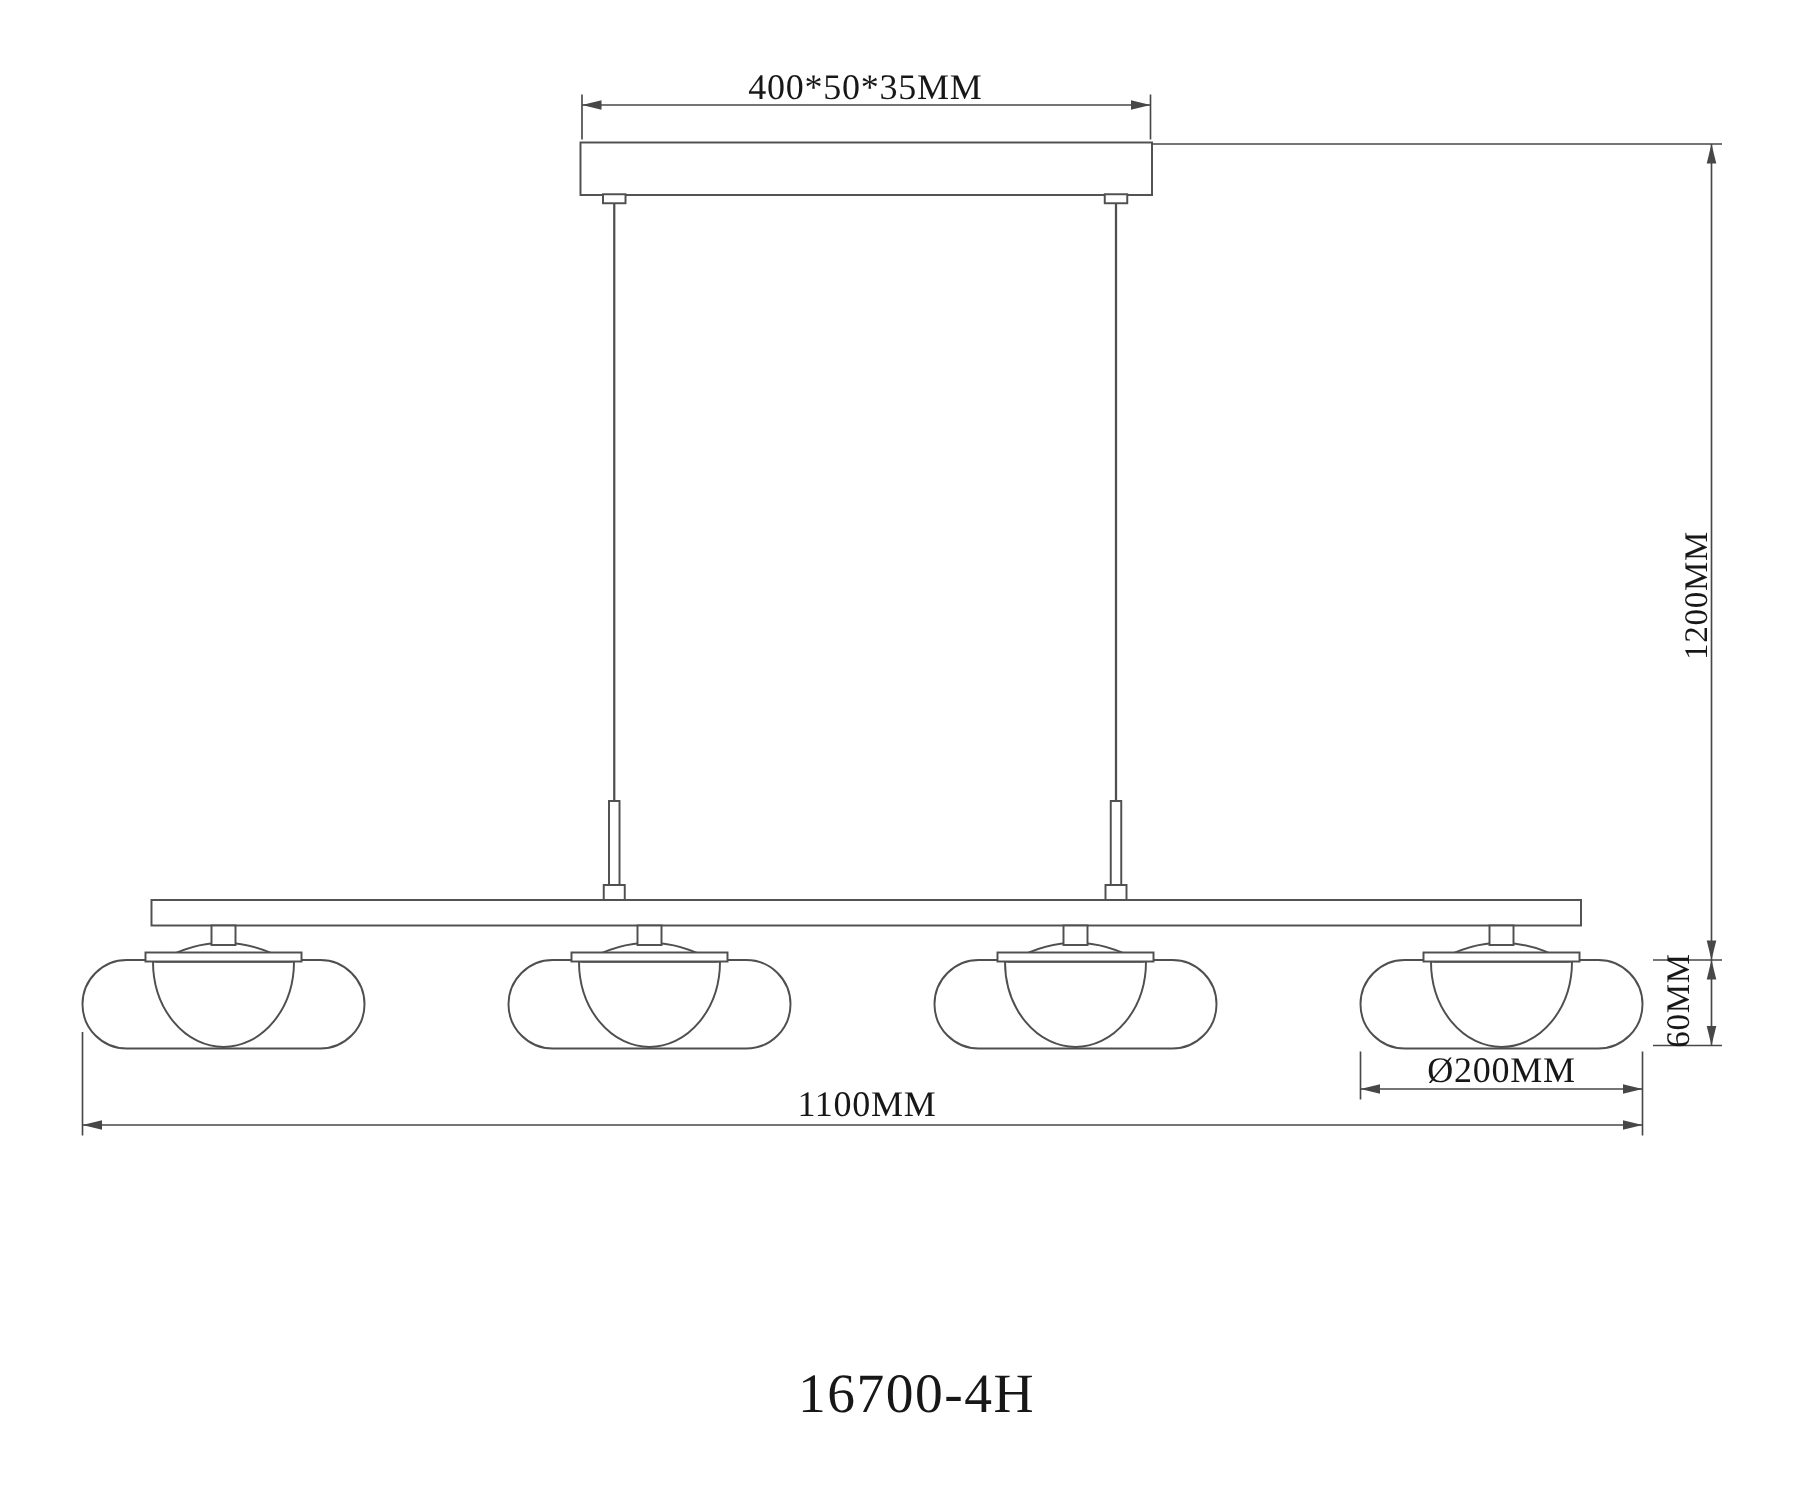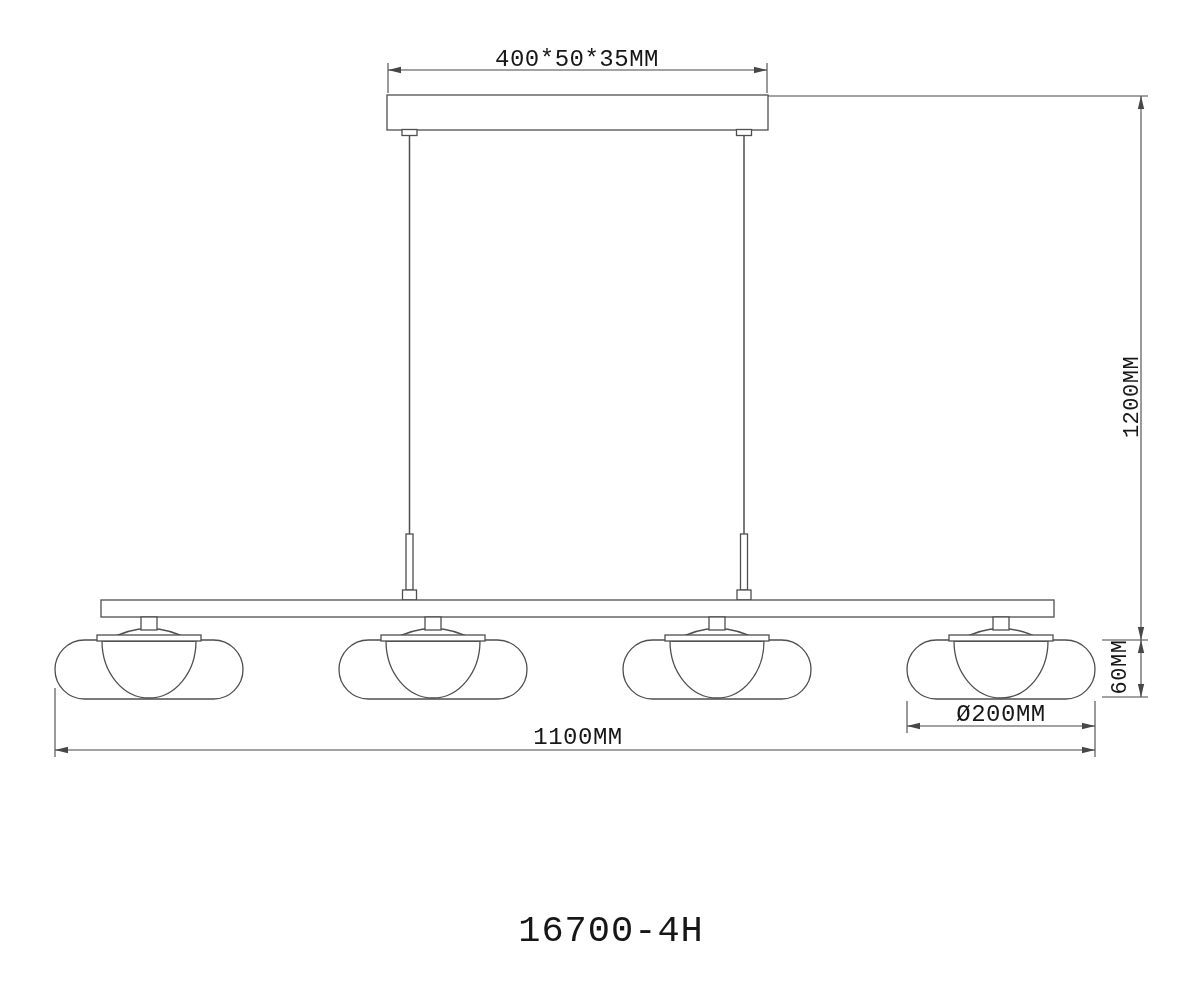--- a/index.html
+++ b/index.html
@@ -6,21 +6,21 @@
     --line:#4f4f4f;
     --dimension_line:#474747;
     --text:#171717;
     --background:#ffffff;
   }
   html,body{margin:0;padding:0;background:var(--background);}
   .stage{
     position:relative;
     width:1200px;height:995px;
     background:var(--background);
-    font-family:Liberation Mono, monospace;
+    font-family:Liberation Serif, serif;
     overflow:hidden;
   }
   svg{display:block;color:var(--line);}
   .part{stroke:currentColor;stroke-width:1.3;fill:#ffffff;}
   .part-open{stroke:currentColor;stroke-width:1.3;fill:none;}
   .wire{stroke:currentColor;stroke-width:1.5;fill:none;}
   .dim{color:var(--dimension_line);}
   .dimline{stroke:currentColor;stroke-width:1.1;fill:none;}
   .arrow{fill:currentColor;stroke:none;}
   text{fill:var(--text);}

